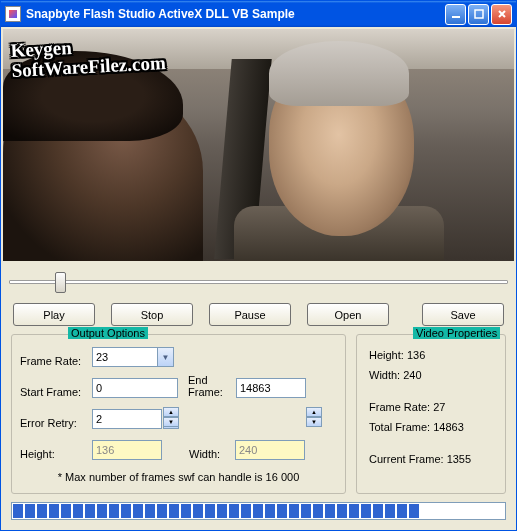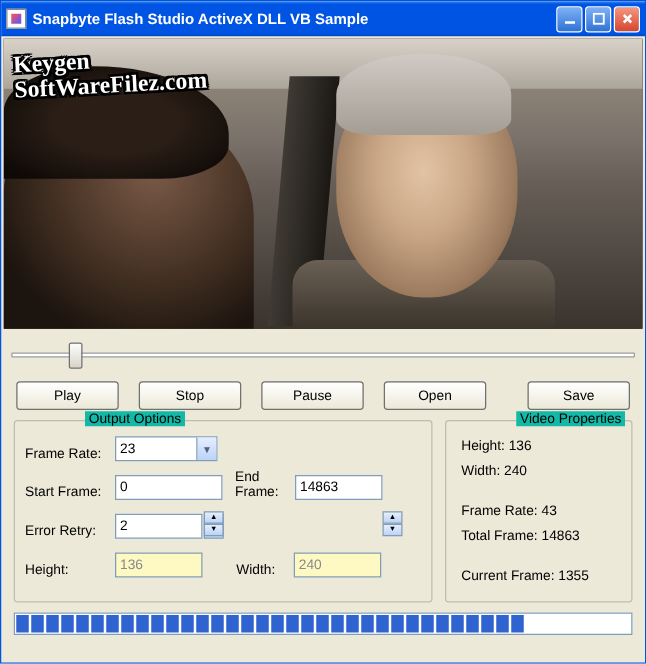--- a/index.html
+++ b/index.html
@@ -150,28 +150,29 @@
           <span class="lbl2" style="width:46px">Width:</span>
           <div class="spin">
             <input type="text" disabled="" style="width: 70px;" value="240">
             <div class="spinbtns">
               <button>▲</button>
               <button>▼</button>
             </div>
           </div>
         </div>
 
+        <div class="note">* Max number of frames swf can  handle is 16 000</div>
       </div>
 
       <div class="groupbox props">
         <div class="legend">Video Properties</div>
         <div class="prop-line">Height: 136</div>
         <div class="prop-line">Width: 240</div>
         <div class="prop-gap"></div>
-        <div class="prop-line">Frame Rate: 43</div>
+        <div class="prop-line">Frame Rate: 27</div>
         <div class="prop-line">Total Frame: 14863</div>
         <div class="prop-gap"></div>
         <div class="prop-line">Current Frame: 1355</div>
       </div>
     </div>
 
     <div class="progress">
         <div class="seg on"></div>
         <div class="seg on"></div>
         <div class="seg on"></div>

